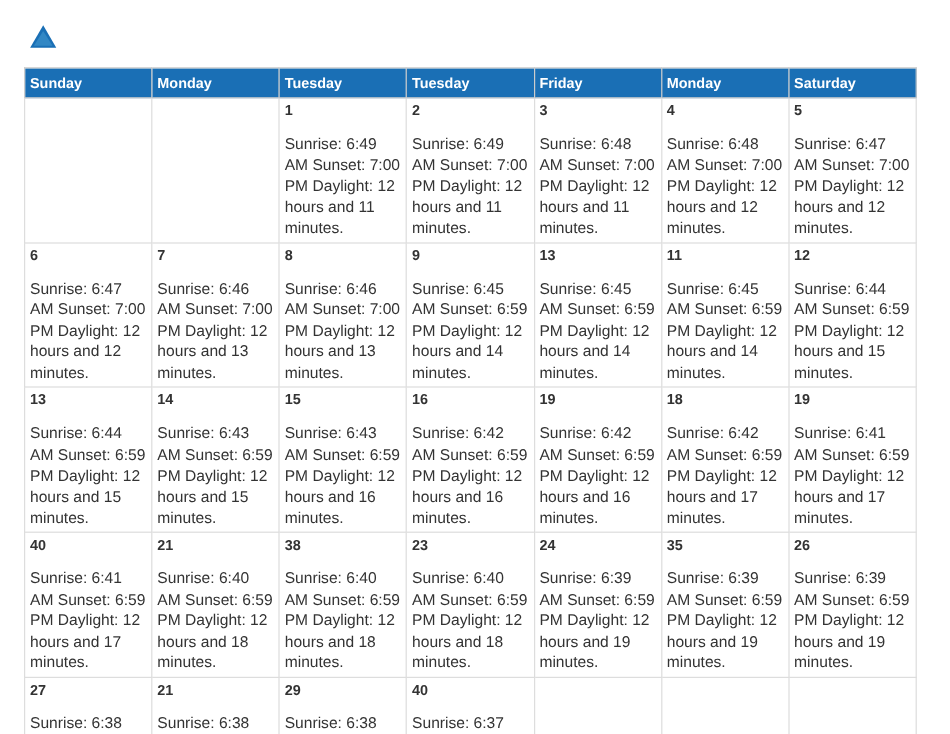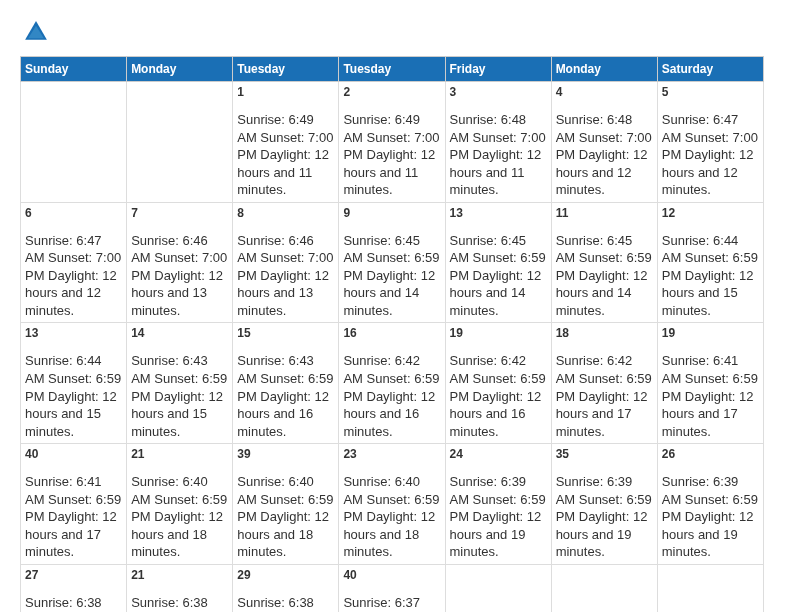--- a/index.html
+++ b/index.html
@@ -266,21 +266,21 @@
 Sunset: 6:59 PM
 Daylight: 12 hours and 17 minutes.</div>
           </td>
           <td>
             <span class="day-num">21</span>
             <div class="day-info">Sunrise: 6:40 AM
 Sunset: 6:59 PM
 Daylight: 12 hours and 18 minutes.</div>
           </td>
           <td>
-            <span class="day-num">39</span>
+            <span class="day-num">38</span>
             <div class="day-info">Sunrise: 6:40 AM
 Sunset: 6:59 PM
 Daylight: 12 hours and 18 minutes.</div>
           </td>
           <td>
             <span class="day-num">23</span>
             <div class="day-info">Sunrise: 6:40 AM
 Sunset: 6:59 PM
 Daylight: 12 hours and 18 minutes.</div>
           </td>

